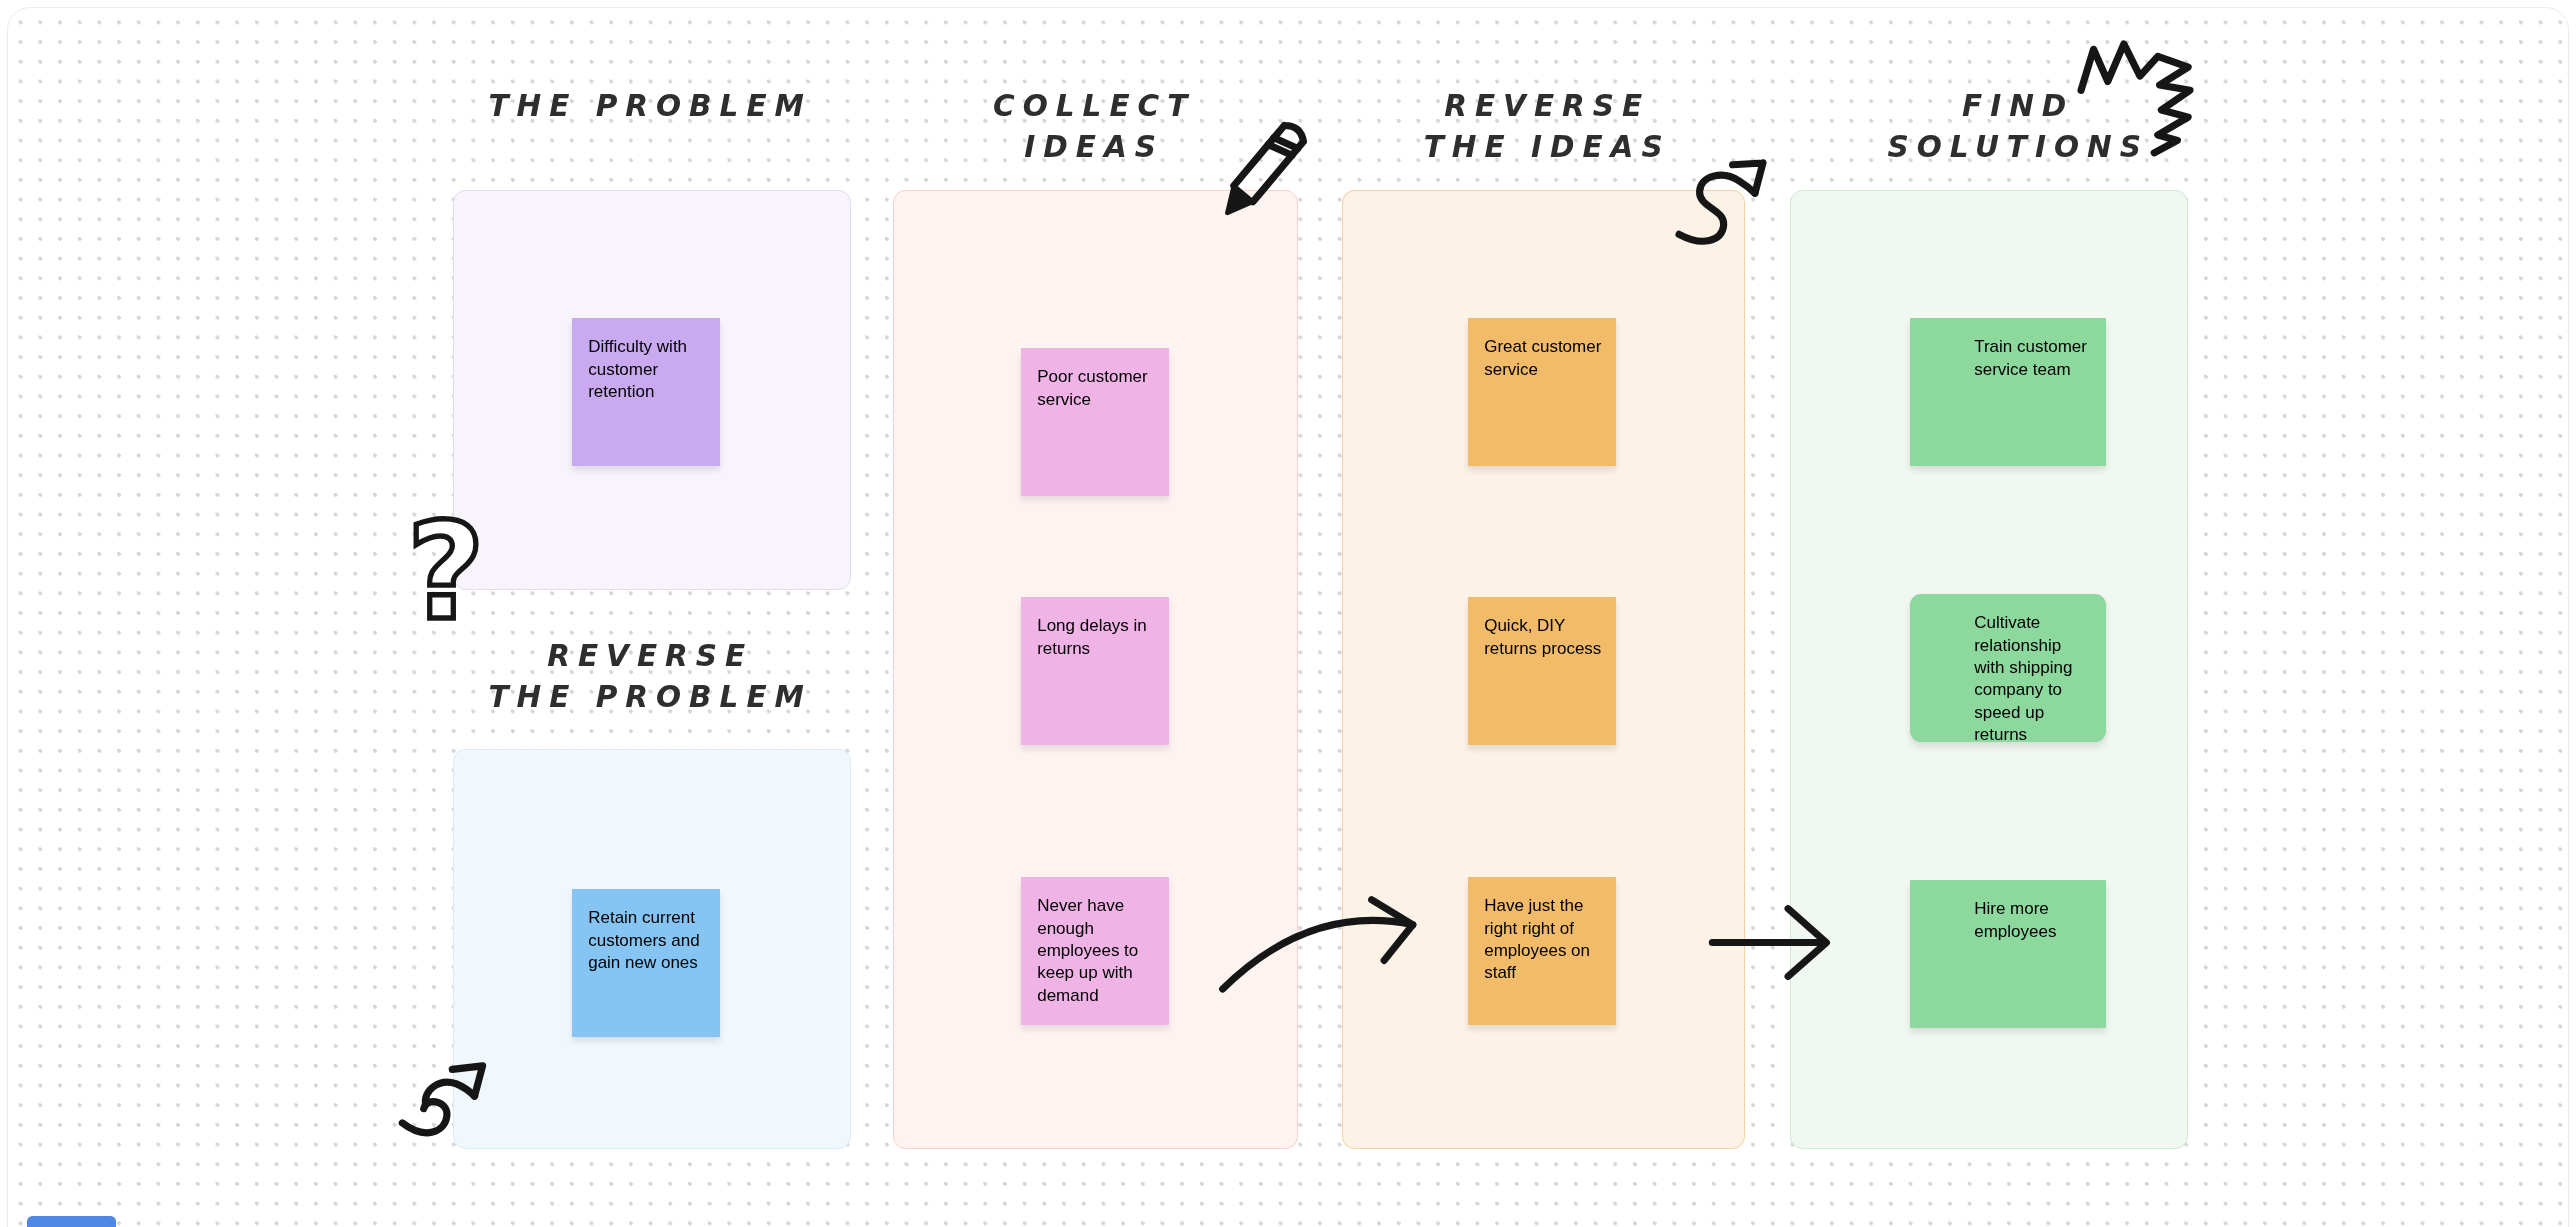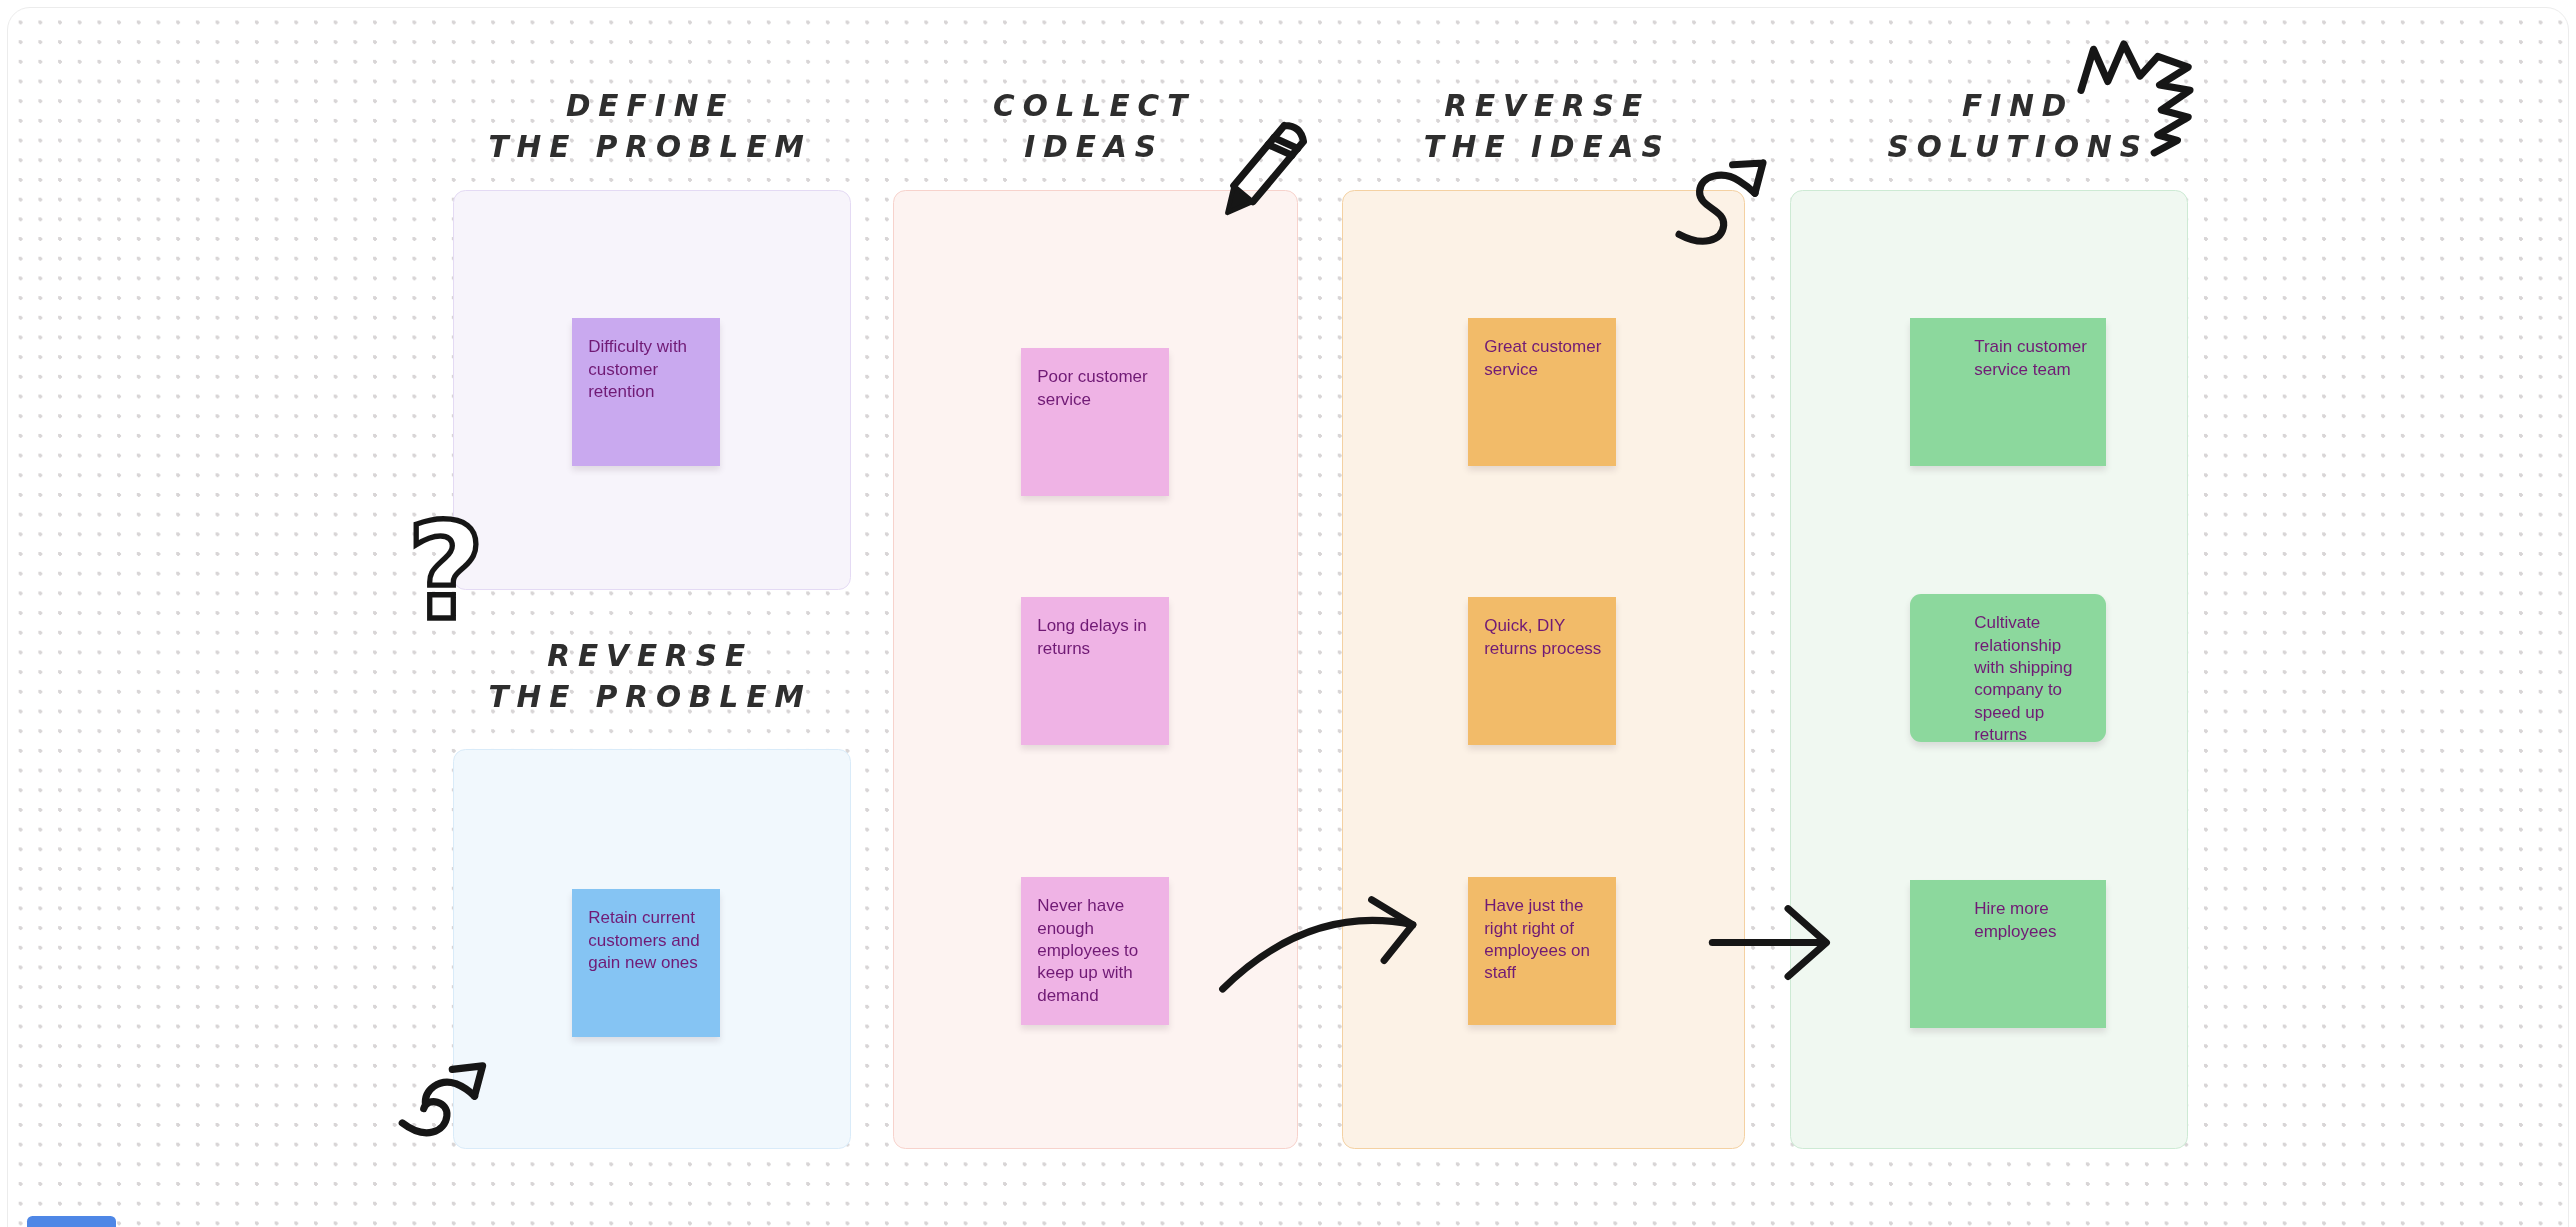--- a/index.html
+++ b/index.html
@@ -28,41 +28,40 @@
 
   
   .note{position:absolute;width:148px;height:148px;
     box-shadow:0 4.5px 6.3px rgba(70,50,60,0.13);}
   .note-purple{background:#c9a9ef;}
   .note-blue  {background:#85c4f3;margin-top:16px;}
   .note-pink  {background:#efb3e5;}
   .note-orange{background:#f2bb69;}
   .note-green {background:#8cd89d;padding-left:48px;}
   .note .note-text{display:block;padding:18px 10.7px 0 16px;font-size:17px;
-    line-height:22.4px;color:#701a75;}
+    line-height:22.4px;color:#000000;}
 
   .doodle{position:absolute;overflow:visible;}
   .ink{stroke:#161616;fill:none;stroke-width:8;stroke-linecap:round;stroke-linejoin:round;}
 
   .blue-sliver{position:absolute;left:27px;top:1216px;width:89px;height:10.7px;
     background:#4e87e6;border-radius:5.4px 5.4px 0 0;}
 </style>
 </head>
 <body>
 
 <div class="board-frame">
 
   <div class="sec define" style="left:445px;top:182px;width:396px;height:398px;"></div>
   <div class="sec revprob" style="left:445px;top:741px;width:396px;height:398px;"></div>
   <div class="sec collect" style="left:885px;top:182px;width:403px;height:957px;"></div>
   <div class="sec revidea" style="left:1334px;top:182px;width:401px;height:957px;"></div>
   <div class="sec find" style="left:1782px;top:182px;width:396px;height:957px;"></div>
 
   <div class="title" style="left:463px;top:78px;width:358px;">
-    <span>DEFINE</span>
     <span>THE PROBLEM</span>
   </div>
   <div class="title" style="left:463px;top:628px;width:358px;">
     <span>REVERSE</span>
     <span>THE PROBLEM</span>
   </div>
   <div class="title" style="left:907px;top:78px;width:358px;">
     <span>COLLECT</span>
     <span>IDEAS</span>
   </div>

